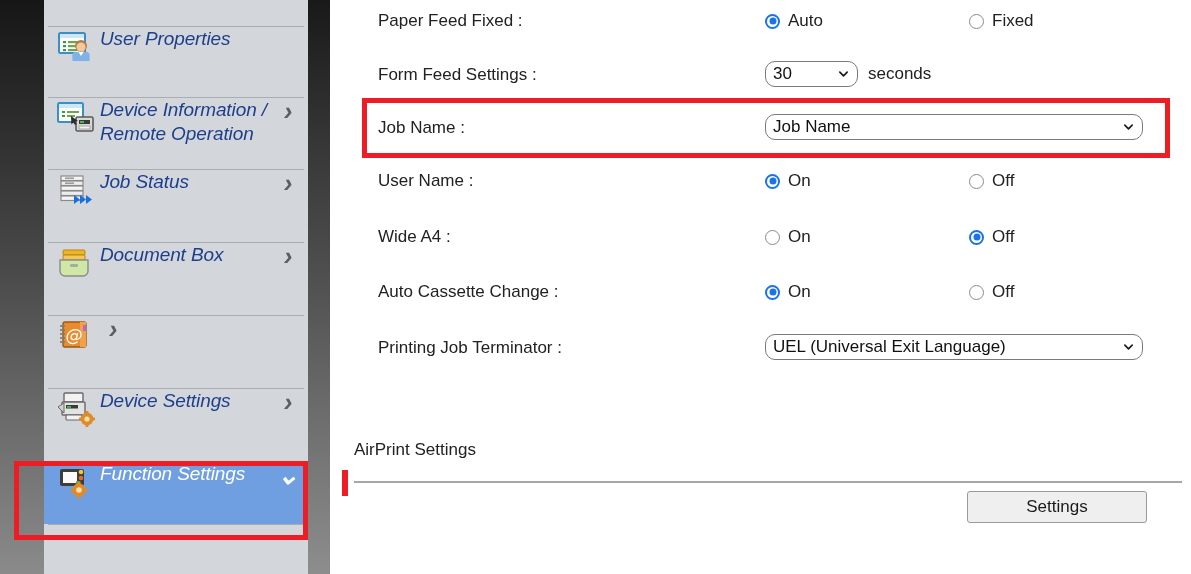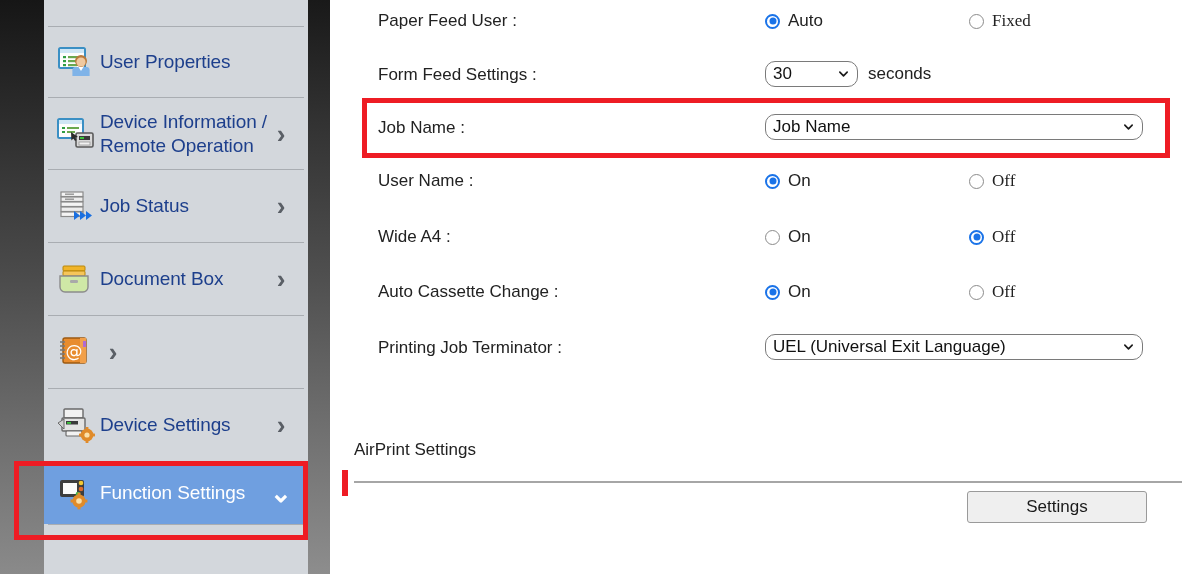--- a/index.html
+++ b/index.html
@@ -24,25 +24,26 @@
 
   
   .sidebar {
     position: absolute; left: 44px; top: 0; width: 264px; height: 574px;
     background: #d3d7dc;
   }
   .side-top-pad { height: 26px; background: #d3d7dc; }
   .side-sep { height: 1px; background: #a9adb2; margin: 0 4px; }
   .side-item {
     position: relative;
-    display: flex; align-items: center;
-    padding: 0 14px 0 12px;
+    display: flex; align-items: flex-start;
+    padding: 0 7px 0 12px;
     background: #d3d7dc;
     cursor: default;
     min-height: 72px;
+    font-style: italic;
   }
   .side-item .si-icon {
     width: 40px; height: 40px; flex: 0 0 40px;
     margin-right: 4px; position: relative;
   }
   .side-item .si-label {
     flex: 1 1 auto;
     font-size: 19px; line-height: 24px;
     color: #1d3f8c;
     letter-spacing: -0.1px;
@@ -79,21 +80,21 @@
   .form-row {
     position: absolute; left: 0; width: 861px; height: 28px;
     display: flex; align-items: center;
   }
   .f-label {
     position: absolute; left: 48px; top: 0;
     font-size: 17px; line-height: 28px; color: #222222;
     white-space: nowrap;
   }
   .ctrl-a { position: absolute; left: 435px; top: 0; }
-  .ctrl-b { position: absolute; left: 639px; top: 0; font-family: Liberation Serif, serif; }
+  .ctrl-b { position: absolute; left: 639px; top: 0; }
 
   .radio-wrap { display: flex; align-items: center; height: 28px; }
   .radio {
     width: 15px; height: 15px; border-radius: 50%;
     border: 1.6px solid #8b8b8b; background: #ffffff;
     flex: 0 0 15px; position: relative;
   }
   .radio.on { border-color: #1a73e8; border-width: 2px; }
   .radio.on::after {
     content: ""; position: absolute;
@@ -314,21 +315,21 @@
     </div>
     <div class="side-sep"></div>
 
   </div>
 
   <div class="mid-gutter"></div>
 
   <div class="content">
 
     <div class="form-row" style="top:7px">
-      <span class="f-label">Paper Feed User :</span>
+      <span class="f-label">Paper Feed Fixed :</span>
       <span class="ctrl-a">
         <span class="radio-wrap">
           <span class="radio on"></span>
           <span class="radio-label">Auto</span>
         </span>
       </span>
       <span class="ctrl-b">
         <span class="radio-wrap">
           <span class="radio"></span>
           <span class="radio-label">Fixed</span>

